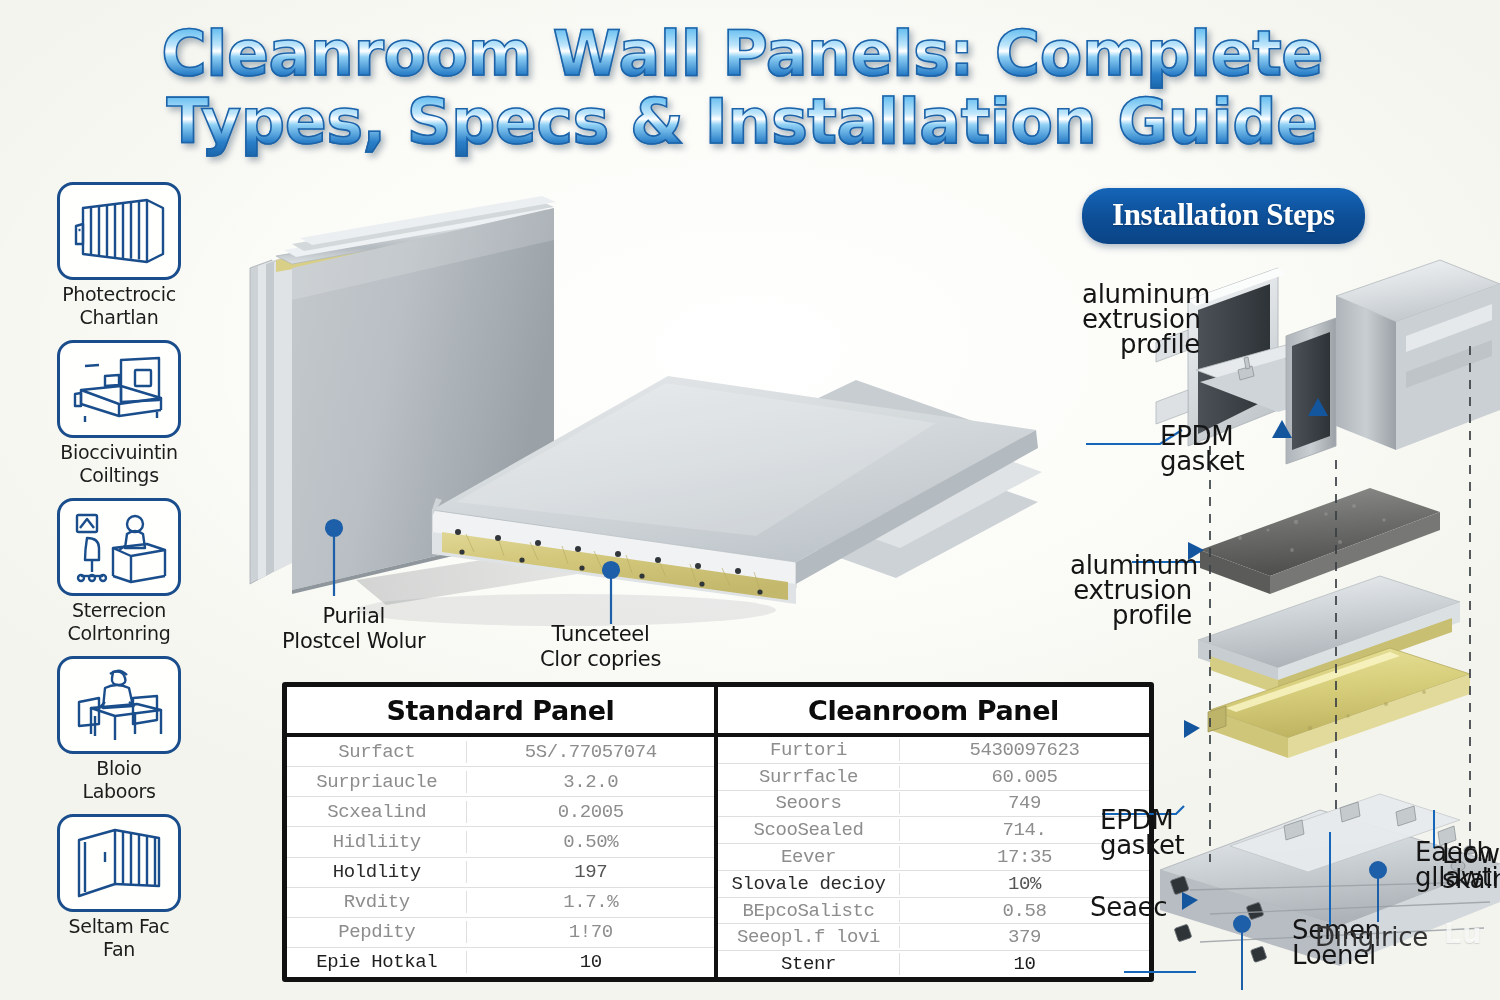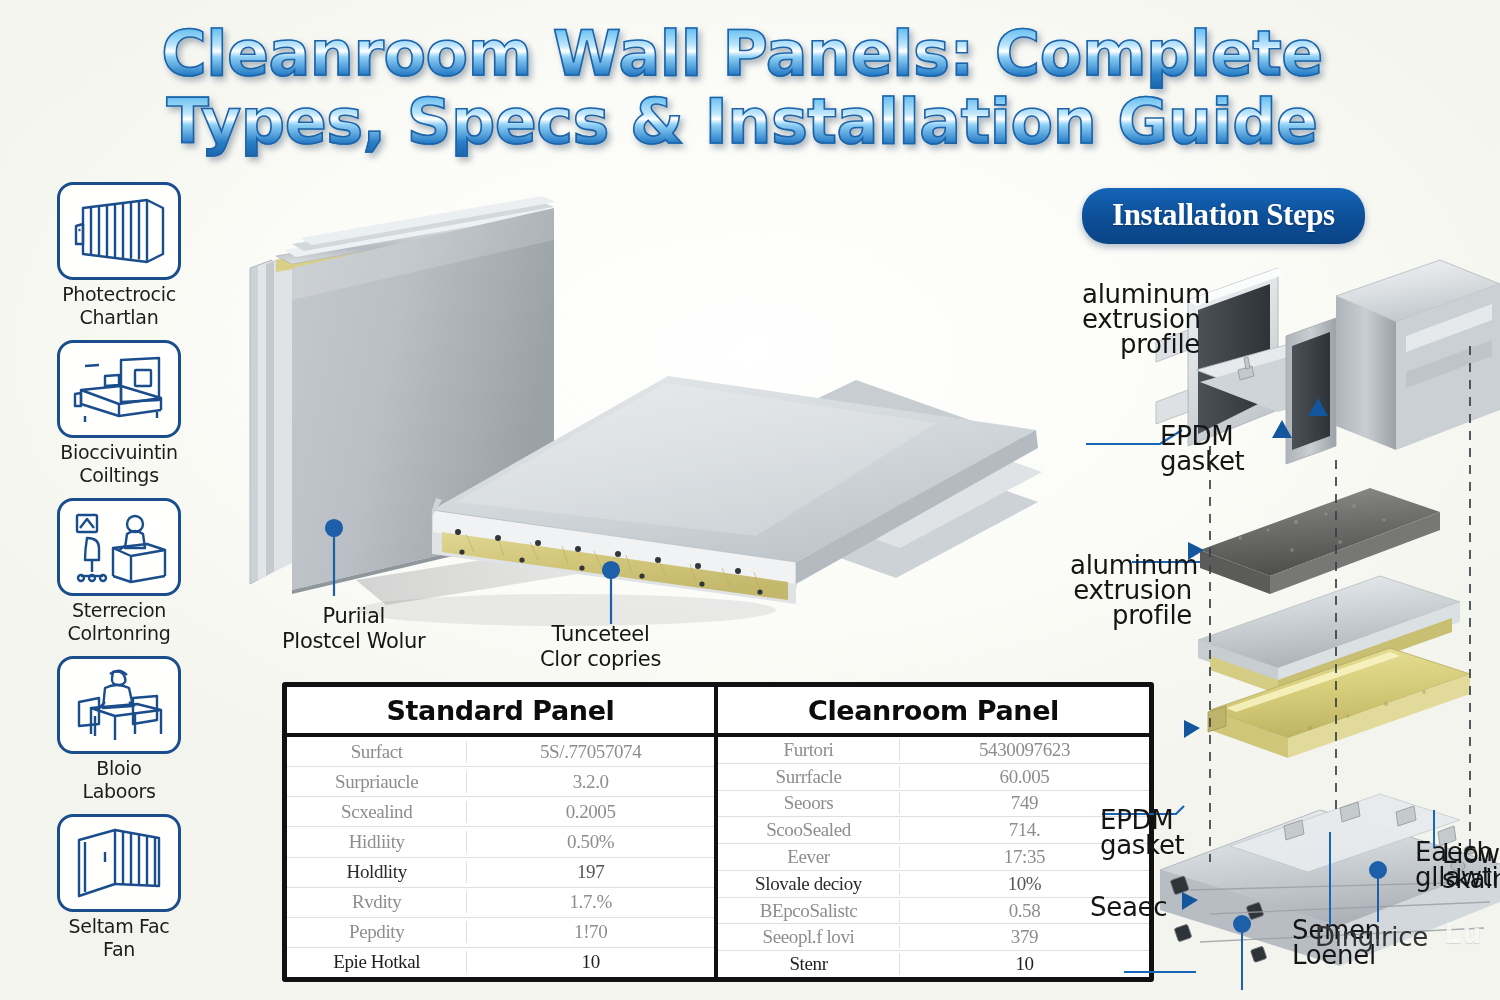--- a/index.html
+++ b/index.html
@@ -114,21 +114,21 @@
   .cmp-body { flex: 1; display: flex; flex-direction: column; }
   .cmp-row {
     flex: 1;
     display: flex;
     align-items: center;
     border-bottom: 1px solid #dfdfdf;
     min-height: 0;
   }
   .cmp-row:last-child { border-bottom: none; }
   .cmp-k, .cmp-v {
-    font-family: Liberation Serif, serif;
+    font-family: Liberation Mono, monospace;
     font-size: 19px;
     color: #555;
     text-align: center;
     letter-spacing: -0.4px;
     white-space: nowrap;
     overflow: hidden;
   }
   .cmp-k { width: 42%; color: #2b2b2b; }
   .cmp-v { width: 58%; border-left: 1px solid #dfdfdf; }
   .cmp-row.faint .cmp-k,

